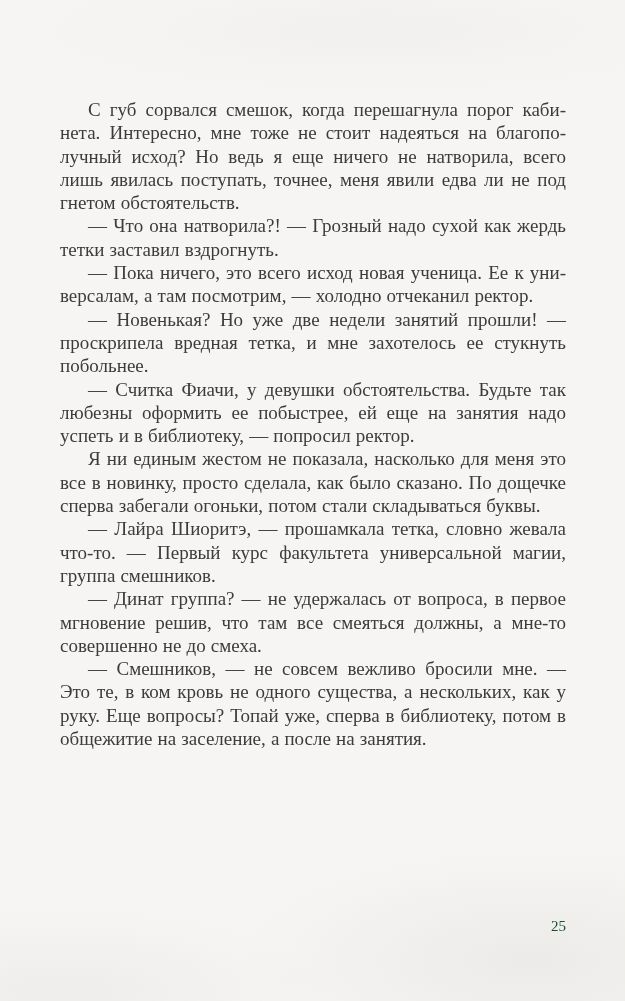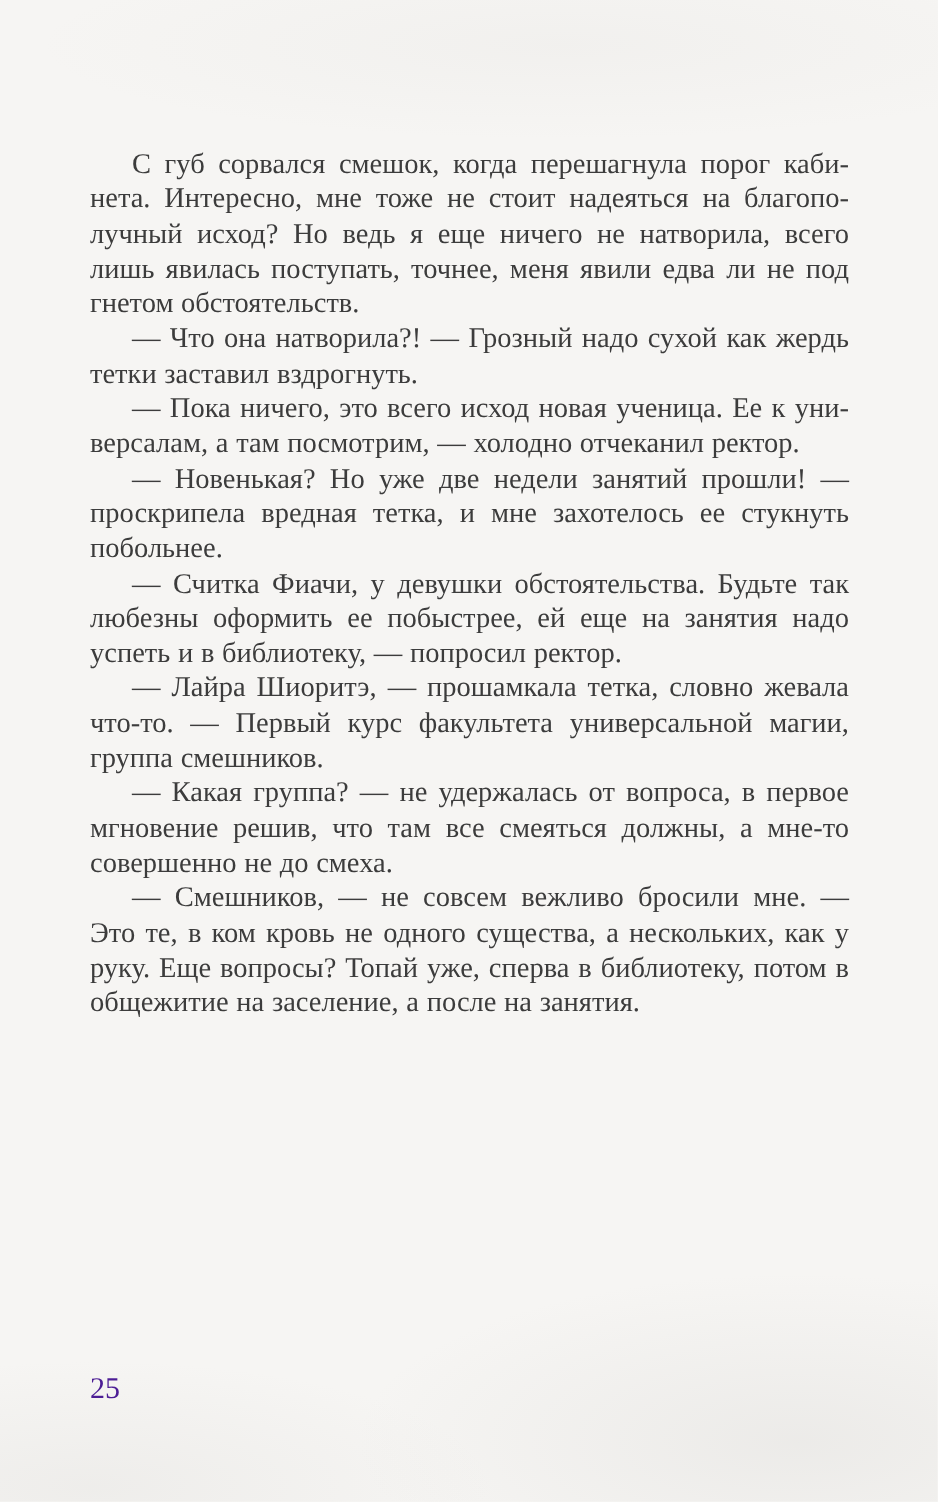--- a/index.html
+++ b/index.html
@@ -39,34 +39,35 @@
   .text-block p {
     margin: 0;
     padding: 0;
     text-indent: 28px;
   }
   .page-number {
     position: absolute;
     top: 917px;
     left: 60px;
     width: 506px;
-    text-align: left;
-    color: #4c1d95;
-    font-size: 20px;
+    text-align: right;
+    color: #14532d;
+    font-size: 15px;
     line-height: 18px;
   }
 </style>
 </head>
 <body>
 
 <div class="page">
   <div class="text-block">
     <p>С губ сорвался смешок, когда перешагнула порог каби­нета. Интересно, мне тоже не стоит надеяться на благопо­лучный исход? Но ведь я еще ничего не натворила, всего лишь явилась поступать, точнее, меня явили едва ли не под гнетом обстоятельств.</p>
     <p>— Что она натворила?! — Грозный надо сухой как жердь тетки заставил вздрогнуть.</p>
     <p>— Пока ничего, это всего исход новая ученица. Ее к уни­версалам, а там посмотрим, — холодно отчеканил ректор.</p>
     <p>— Новенькая? Но уже две недели занятий прошли! — проскрипела вредная тетка, и мне захотелось ее стукнуть побольнее.</p>
     <p>— Считка Фиачи, у девушки обстоятельства. Будьте так любезны оформить ее побыстрее, ей еще на занятия надо успеть и в библиотеку, — попросил ректор.</p>
+    <p>Я ни единым жестом не показала, насколько для меня это все в новинку, просто сделала, как было сказано. По до­щечке сперва забегали огоньки, потом стали складываться буквы.</p>
     <p>— Лайра Шиоритэ, — прошамкала тетка, словно жевала что-то. — Первый курс факультета универсальной магии, группа смешников.</p>
-    <p>— Какая группа? — не удержалась от вопроса, в первое мгновение решив, что там все смеяться должны, а мне-то совершенно не до смеха.</p>
+    <p>— Динат группа? — не удержалась от вопроса, в первое мгновение решив, что там все смеяться должны, а мне-то совершенно не до смеха.</p>
     <p>— Смешников, — не совсем вежливо бросили мне. — Это те, в ком кровь не одного существа, а нескольких, как у руку. Еще вопросы? Топай уже, сперва в библиотеку, потом в об­щежитие на заселение, а после на занятия.</p>
   </div>
   <div class="page-number">25</div>
 </div>
 
 </body></html>

